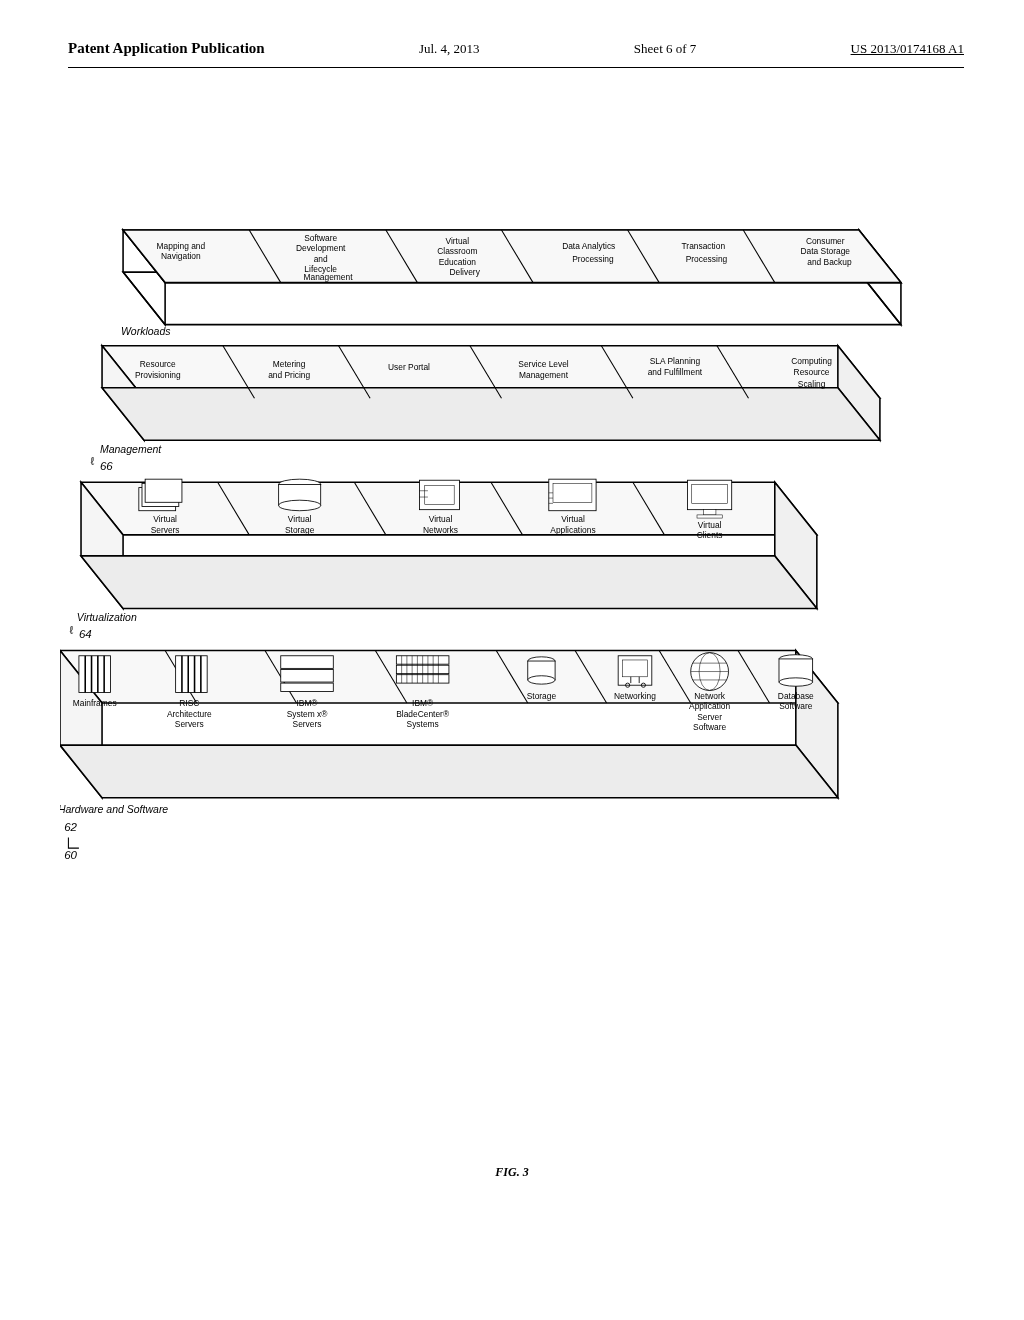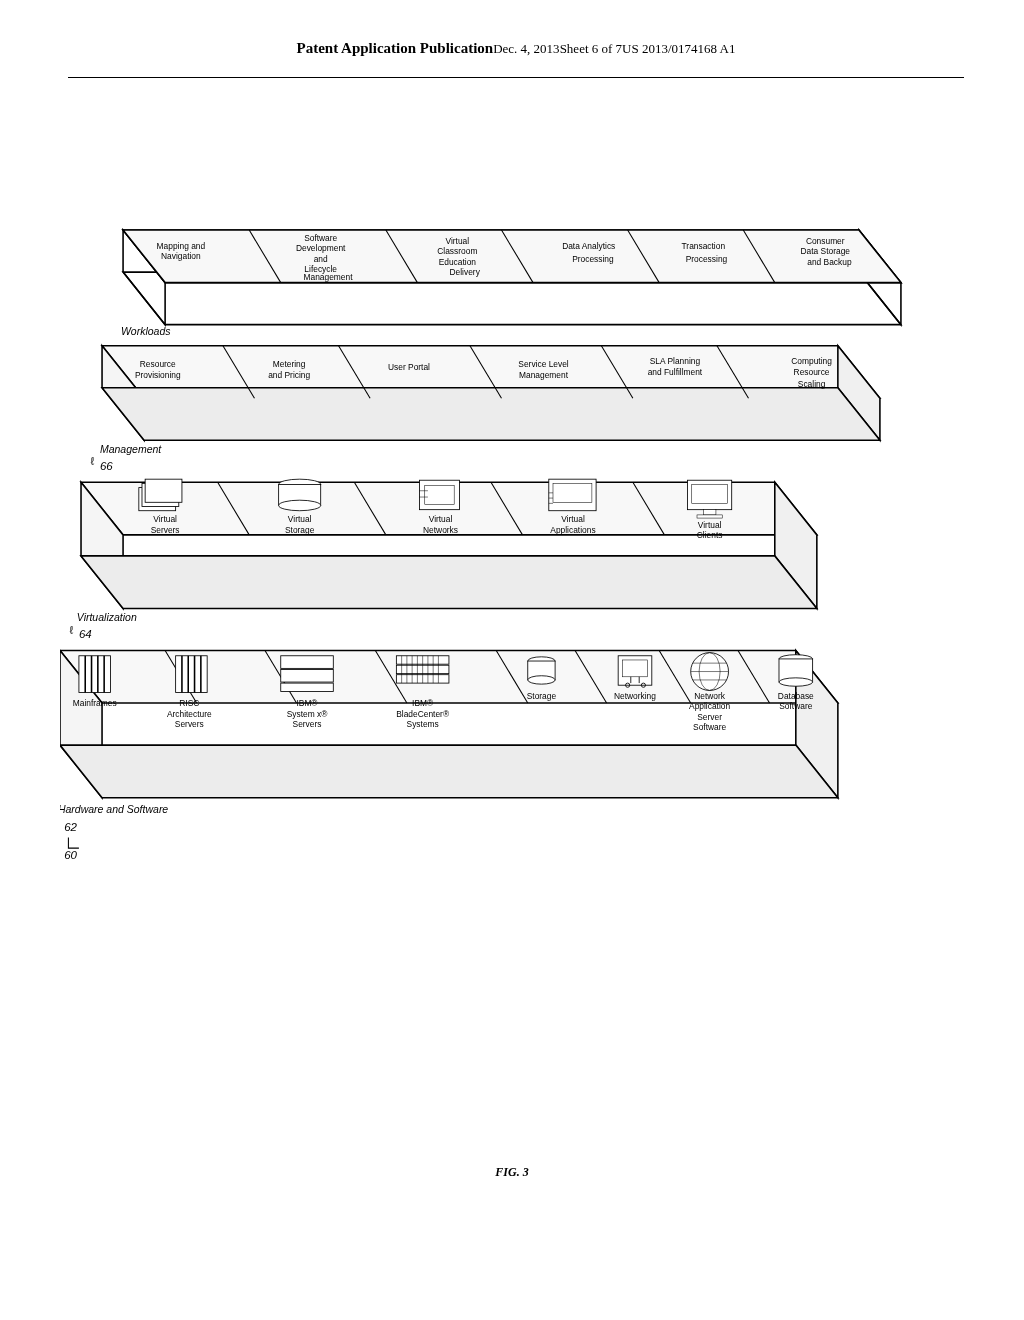--- a/index.html
+++ b/index.html
@@ -13,33 +13,34 @@
     }
 
     
     .header {
       position: absolute;
       top: 40px;
       left: 68px;
       right: 60px;
       display: flex;
       align-items: baseline;
-      justify-content: center;
+      justify-content: space-between;
       border-bottom: 1px solid #000;
-      padding-bottom: 20px;
+      padding-bottom: 10px;
     }
     .header-left {
       font-weight: bold;
       font-size: 15px;
     }
     .header-center {
       font-size: 13px;
     }
     .header-right {
       font-size: 13px;
+      text-decoration: underline;
     }
 
     
     .diagram-area {
       position: absolute;
       top: 160px;
       left: 60px;
       right: 60px;
       bottom: 200px;
     }
@@ -53,21 +54,21 @@
       font-size: 12px;
       font-style: italic;
       font-weight: bold;
     }
   </style>
 </head>
 <body>
 
 <div class="header">
   <span class="header-left">Patent Application Publication</span>
-  <span class="header-center">Dec. 4, 2013</span>
+  <span class="header-center">Jul. 4, 2013</span>
   <span class="header-center">Sheet 6 of 7</span>
   <span class="header-right">US 2013/0174168 A1</span>
 </div>
 
 <div class="diagram-area">
   <svg viewBox="0 0 860 820" xmlns="http://www.w3.org/2000/svg" style="width:100%;height:100%;">
 
     <polygon points="60,20 760,20 800,70 100,70" fill="none" stroke="#000" stroke-width="1.5"></polygon>
 
     <polygon points="60,20 100,70 100,110 60,60" fill="none" stroke="#000" stroke-width="1.5"></polygon>

